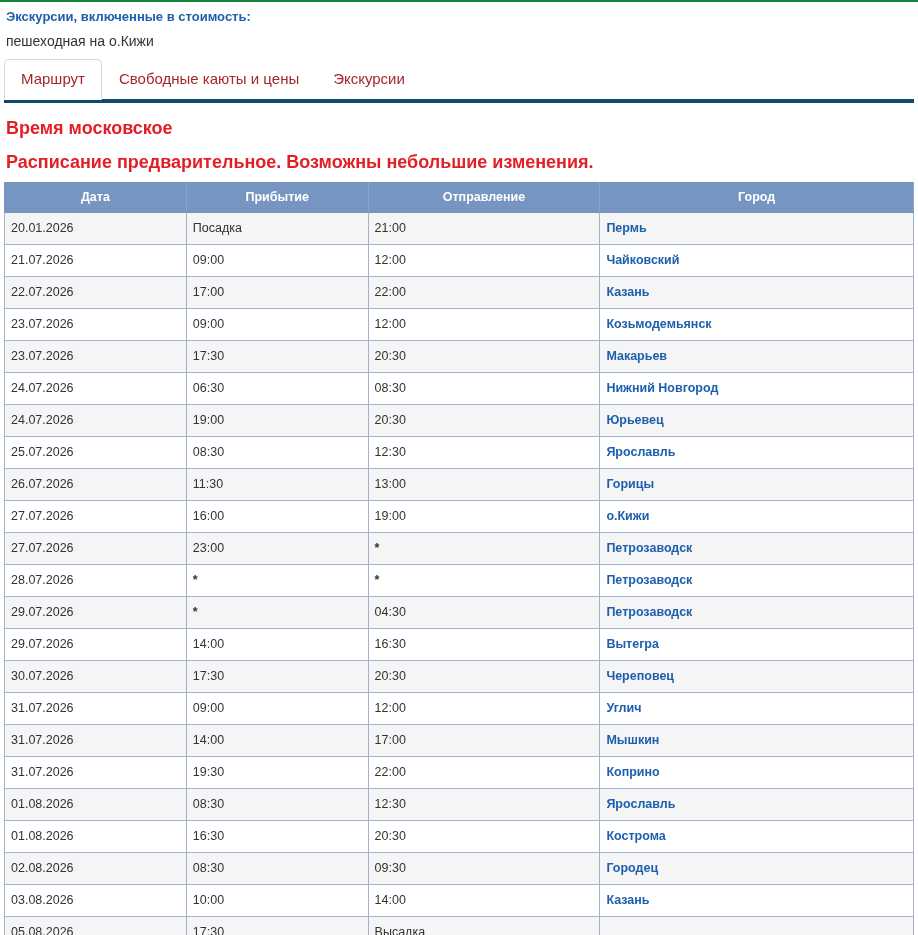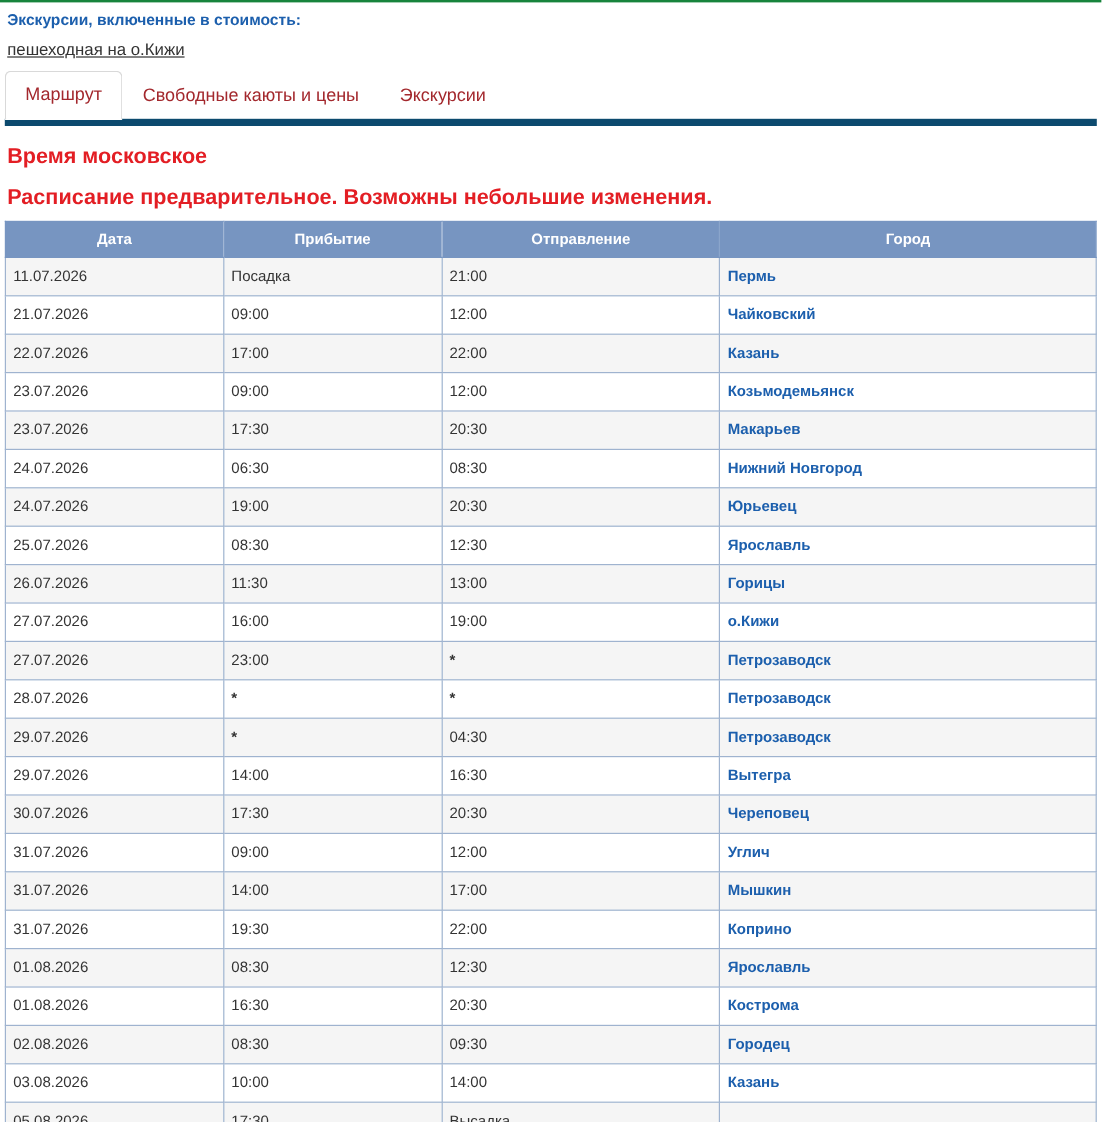--- a/index.html
+++ b/index.html
@@ -18,28 +18,27 @@
 
   .incl-title {
     margin: 7px 2px 0 2px;
     font-size: 13px; font-weight: bold;
     color: #1c5fad;
   }
   .incl-value {
     margin: 9px 2px 0 2px;
     font-size: 14px;
     color: #333333;
-    text-decoration: underline;
   }
 
   .tabbar {
     margin-top: 10px;
     display: flex;
-    align-items: flex-end;
-    border-bottom: 6px solid #0c4a6e;
+    align-items: center;
+    border-bottom: 4px solid #0c4a6e;
   }
   .tab {
     font-size: 15px;
     color: #a3282d;
     padding: 10px 17px 11px 17px;
     cursor: pointer;
     white-space: nowrap;
   }
   .tab.active {
     background: #ffffff;
@@ -125,21 +124,21 @@
     <thead>
       <tr>
         <th>Дата</th>
         <th>Прибытие</th>
         <th>Отправление</th>
         <th>Город</th>
       </tr>
     </thead>
     <tbody>
         <tr>
-          <td>11.07.2026</td>
+          <td>20.01.2026</td>
           <td>Посадка</td>
           <td>21:00</td>
           <td><span class="city-link">Пермь</span></td>
         </tr>
         <tr>
           <td>21.07.2026</td>
           <td>09:00</td>
           <td>12:00</td>
           <td><span class="city-link">Чайковский</span></td>
         </tr>

